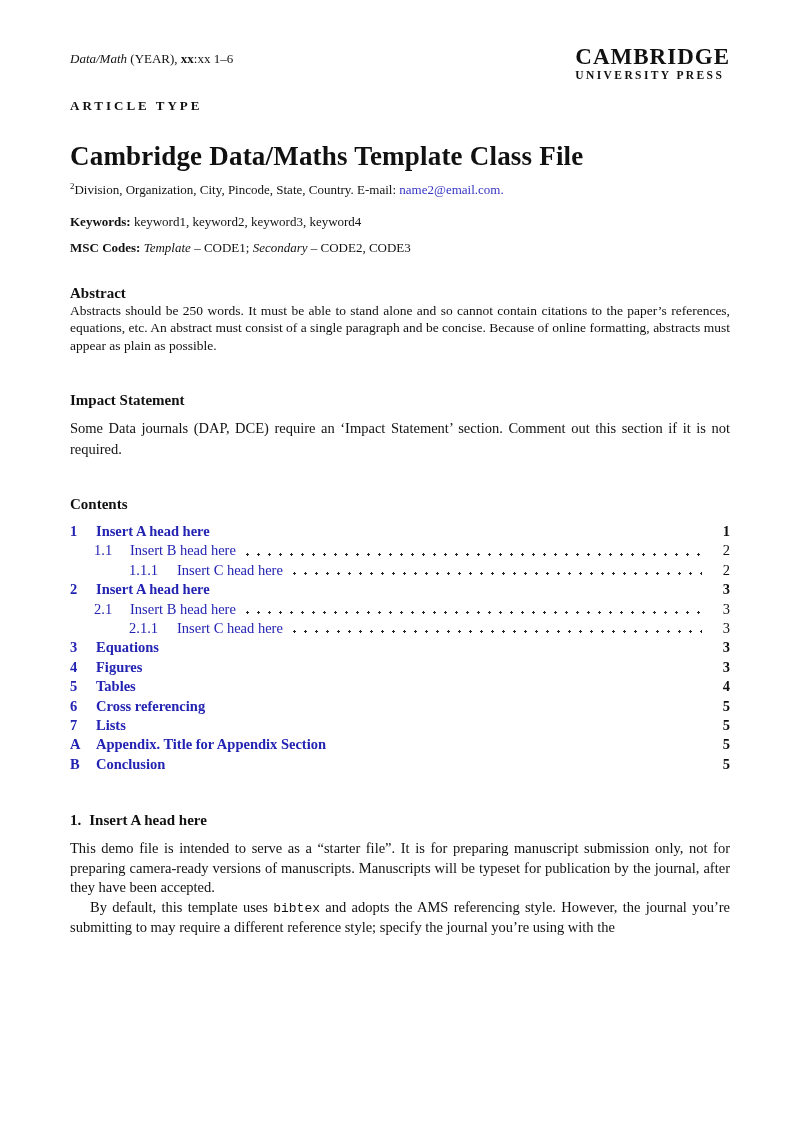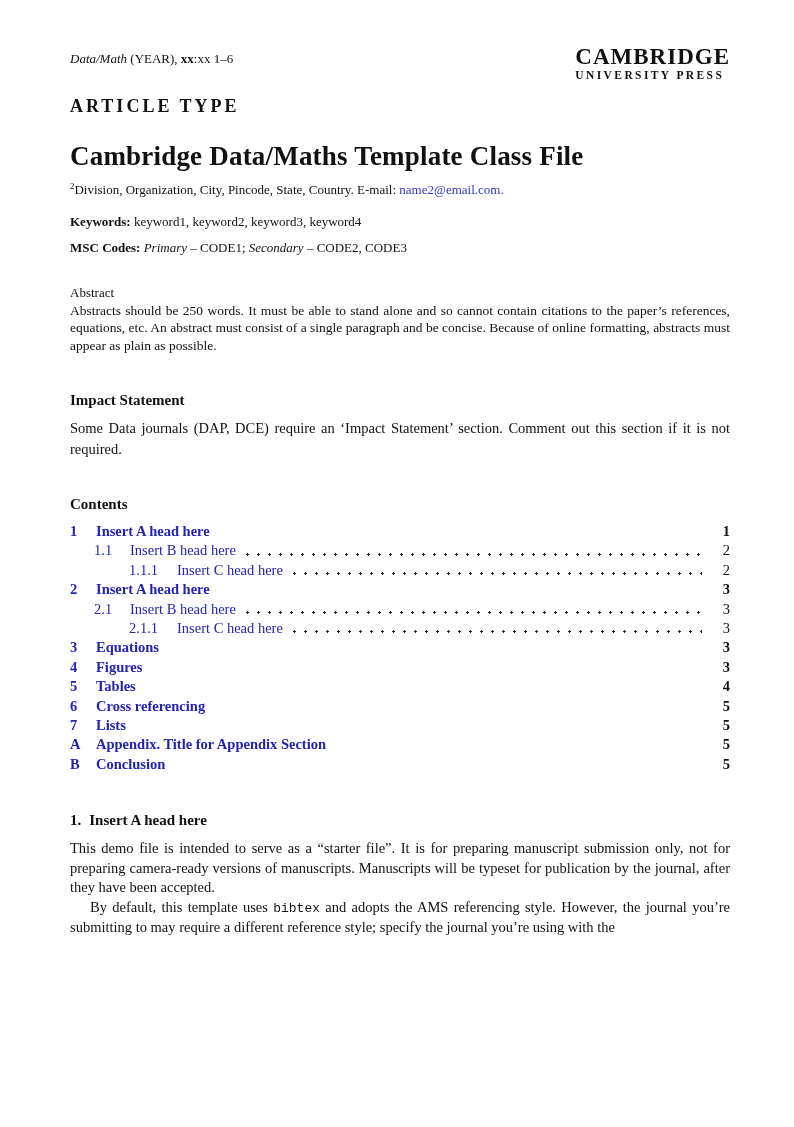--- a/index.html
+++ b/index.html
@@ -27,37 +27,37 @@
   .journal-line .jvol{font-weight:bold;}
   .logo{text-align:left;}
   .logo-line1{
     font-size:23px;font-weight:bold;letter-spacing:1px;line-height:22px;
   }
   .logo-line2{
     font-size:11.5px;font-weight:bold;letter-spacing:2.4px;line-height:13px;margin-top:1px;
   }
   
   .article-type{
-    margin-top:16px;font-size:18px;font-weight:bold;letter-spacing:3px;line-height:16px;
+    margin-top:16px;font-size:13px;font-weight:bold;letter-spacing:3px;line-height:16px;
   }
   .title{
     margin-top:25px;font-size:27px;font-weight:bold;line-height:34px;letter-spacing:0.2px;
   }
   .authors{margin-top:10px;font-size:15.5px;line-height:20px;}
   sup{font-size:68%;line-height:0;vertical-align:super;}
   .affiliations{margin-top:9px;font-size:13px;line-height:16.5px;}
   .affiliations a{color:var(--email-blue);text-decoration:none;}
   .kv{font-size:13px;line-height:17px;}
   .keywords{margin-top:14px;}
   .msc{margin-top:9px;}
   .kv .kv-label{font-weight:bold;}
   .msc .ital{font-style:italic;}
   
   .abstract{margin-top:28px;}
-  .abs-head{font-size:13px;font-weight:normal;line-height:18px;}
+  .abs-head{font-size:15px;font-weight:bold;line-height:18px;}
   .abstract p{font-size:13.5px;line-height:17.5px;text-align:justify;}
   
   .impact{margin-top:37px;}
   .sec-head{font-size:15px;font-weight:bold;line-height:19px;}
   .impact p{margin-top:8px;font-size:14.5px;line-height:20.5px;text-align:justify;}
   
   .contents{margin-top:36px;}
   .toc{margin-top:8px;font-size:14.5px;}
   .toc-row{display:flex;align-items:baseline;line-height:19.4px;color:var(--link-blue);}
   .toc-row .toc-num{flex:none;display:inline-block;}
@@ -108,21 +108,21 @@
 
   <div class="affiliations">
     <div><sup>2</sup><span>Division, Organization, City, Pincode, State, Country.  E-mail: </span><a href="#">name2@email.com.</a></div>
   </div>
 
   <div class="kv keywords">
     <span class="kv-label">Keywords:</span><span> keyword1, keyword2, keyword3, keyword4</span>
   </div>
 
   <div class="kv msc">
-    <span class="kv-label">MSC Codes:</span><span class="ital"> Primary</span><span> – CODE1; </span><span class="ital">Secondary</span><span> – CODE2, CODE3</span>
+    <span class="kv-label">MSC Codes:</span><span class="ital"> Template</span><span> – CODE1; </span><span class="ital">Secondary</span><span> – CODE2, CODE3</span>
   </div>
 
   <section class="abstract">
     <div class="abs-head">Abstract</div>
     <p>Abstracts should be 250 words. It must be able to stand alone and so cannot contain citations to the paper’s references, equations, etc. An abstract must consist of a single paragraph and be concise. Because of online formatting, abstracts must appear as plain as possible.</p>
   </section>
 
   <section class="impact">
     <h2 class="sec-head">Impact Statement</h2>
     <p>Some Data journals (DAP, DCE) require an ‘Impact Statement’ section. Comment out this section if it is not required.</p>

